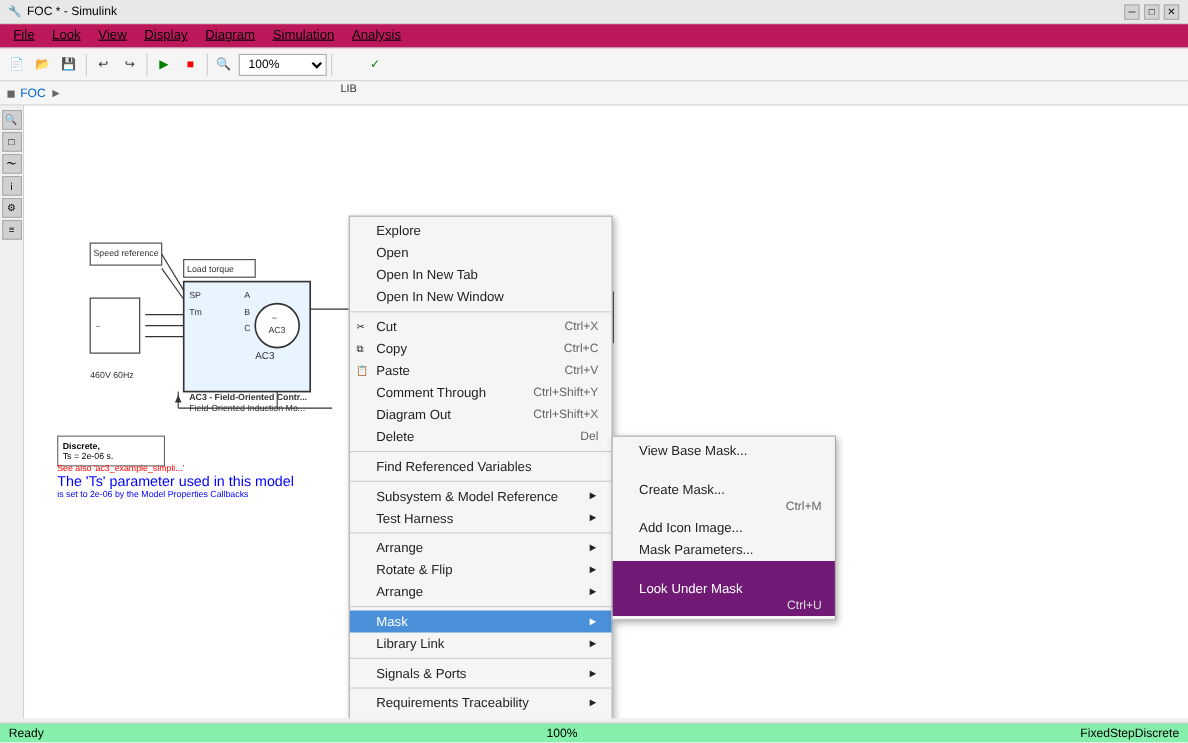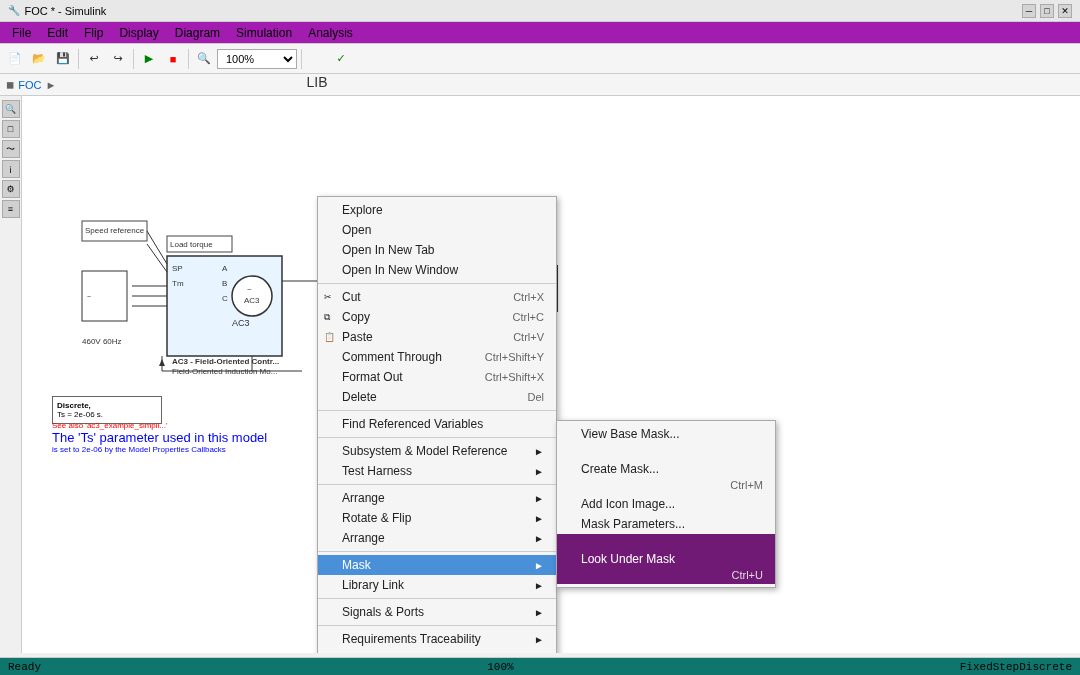--- a/index.html
+++ b/index.html
@@ -30,25 +30,26 @@
       border: 1px solid #aaa;
       background: #d4d4d4;
       font-size: 9px;
       display: flex; align-items: center; justify-content: center;
       cursor: pointer;
     }
 
     
     .menu-bar {
       height: 22px;
-      background: #a21caf;
+      background: #be185d;
       border-bottom: 1px solid #ccc;
       display: flex;
-      align-items: center;
+      align-items: flex-start;
       padding: 0 4px;
+      text-decoration: underline;
     }
     .menu-item {
       padding: 2px 8px;
       font-size: 12px;
       cursor: pointer;
       white-space: nowrap;
     }
 
     
     .toolbar {
@@ -131,29 +132,29 @@
     .canvas-area {
       flex: 1;
       background: white;
       position: relative;
       overflow: hidden;
     }
 
     
     .status-bar {
       height: 18px;
-      background: #0f766e;
+      background: #86efac;
       border-top: 1px solid #ccc;
       display: flex;
       align-items: center;
       justify-content: space-between;
       padding: 0 8px;
       font-size: 11px;
       position: absolute;
-      bottom: 0; left: 0; right: 0; font-family: Liberation Mono, monospace;
+      bottom: 0; left: 0; right: 0;
     }
 
     
     .context-menu {
       position: absolute;
       top: 100px;
       left: 295px;
       width: 240px;
       background: #f5f5f5;
       border: 1px solid #aaa;
@@ -177,23 +178,23 @@
     .ctx-item .arrow { font-size: 10px; }
     .ctx-separator {
       height: 1px;
       background: #ccc;
       margin: 3px 0;
     }
 
     
     .submenu-mask {
       position: absolute;
-      top: 324px;
+      top: 300px;
       left: 534px;
-      width: 220px;
+      width: 204px;
       background: #f5f5f5;
       border: 1px solid #aaa;
       box-shadow: 2px 2px 6px rgba(0,0,0,0.3);
       z-index: 1001;
       padding: 3px 0;
     }
     .submenu-item {
       display: flex;
       align-items: center;
       justify-content: space-between;
@@ -227,22 +228,22 @@
   </div>
   <div class="title-bar-right">
     <div class="window-btn">─</div>
     <div class="window-btn">□</div>
     <div class="window-btn">✕</div>
   </div>
 </div>
 
 <div class="menu-bar">
   <span class="menu-item">File</span>
-  <span class="menu-item">Edit</span>
-  <span class="menu-item">Flip</span>
+  <span class="menu-item">Look</span>
+  <span class="menu-item">View</span>
   <span class="menu-item">Display</span>
   <span class="menu-item">Diagram</span>
   <span class="menu-item">Simulation</span>
   <span class="menu-item">Analysis</span>
 </div>
 
 <div class="toolbar">
   <button class="toolbar-btn">📄</button>
   <button class="toolbar-btn">📂</button>
   <button class="toolbar-btn">💾</button>
@@ -253,21 +254,21 @@
   <button class="toolbar-btn" style="color:green;">▶</button>
   <button class="toolbar-btn" style="color:red;">■</button>
   <div class="toolbar-sep"></div>
   <button class="toolbar-btn">🔍</button>
   <select class="toolbar-dropdown">
     <option>100%</option>
     <option>75%</option>
     <option>150%</option>
   </select>
   <div class="toolbar-sep"></div>
-  <button class="toolbar-btn" style="font-size:14px;margin-top:46px;">LIB</button>
+  <button class="toolbar-btn" style="font-size:10px;margin-top:46px;">LIB</button>
   <button class="toolbar-btn" style="color:green;">✓</button>
 </div>
 
 <div class="path-bar">
   <span style="font-size:10px; color:#666;">◼</span>
   <span class="path-segment">
     <span>FOC</span>
   </span>
   <span class="path-arrow">►</span>
 </div>
@@ -332,21 +333,21 @@
       <text x="150" y="278" font-size="8" fill="#333">Field-Oriented Induction Mo...</text>
 
       <line x1="230" y1="260" x2="230" y2="275" stroke="#333" stroke-width="1"></line>
       <line x1="140" y1="275" x2="280" y2="275" stroke="#333" stroke-width="1"></line>
       <line x1="140" y1="275" x2="140" y2="260" stroke="#333" stroke-width="1"></line>
       <polygon points="140,263 137,270 143,270" fill="#333"></polygon>
 
       <text x="490" y="395" font-size="9" fill="#333">le info</text>
     </svg>
 
-    <div class="discrete-box" style="left:30px; top:300px; width:110px; padding:4px;">
+    <div class="discrete-box" style="left:30px; top:300px; width:98px; padding:4px;">
       <div class="title" style="font-weight:bold; font-size:8px;">Discrete,</div>
       <div style="font-size:8px;">Ts = 2e-06 s.</div>
     </div>
     <div style="position:absolute; left:30px; top:325px; font-size:8px; color:blue; max-width:230px;">
       <div style="color:red; cursor:pointer; font-size:8px;">See also 'ac3_example_simpli...'</div>
       <div style="color:blue; font-size:13px;">The 'Ts' parameter used in this model</div>
       <div style="color:blue; font-size:8px;">is set to 2e-06 by the Model Properties Callbacks</div>
     </div>
 
     <div class="context-menu">
@@ -378,21 +379,21 @@
       <div class="ctx-item">
         <span style="position:absolute;left:6px; font-size:9px;">📋</span>
         <span>Paste</span>
         <span class="shortcut">Ctrl+V</span>
       </div>
       <div class="ctx-item">
         <span>Comment Through</span>
         <span class="shortcut">Ctrl+Shift+Y</span>
       </div>
       <div class="ctx-item">
-        <span>Format Out</span>
+        <span>Diagram Out</span>
         <span class="shortcut">Ctrl+Shift+X</span>
       </div>
       <div class="ctx-item">
         <span>Delete</span>
         <span class="shortcut">Del</span>
       </div>
       <div class="ctx-separator"></div>
 
       <div class="ctx-item">
         <span>Find Referenced Variables</span>

